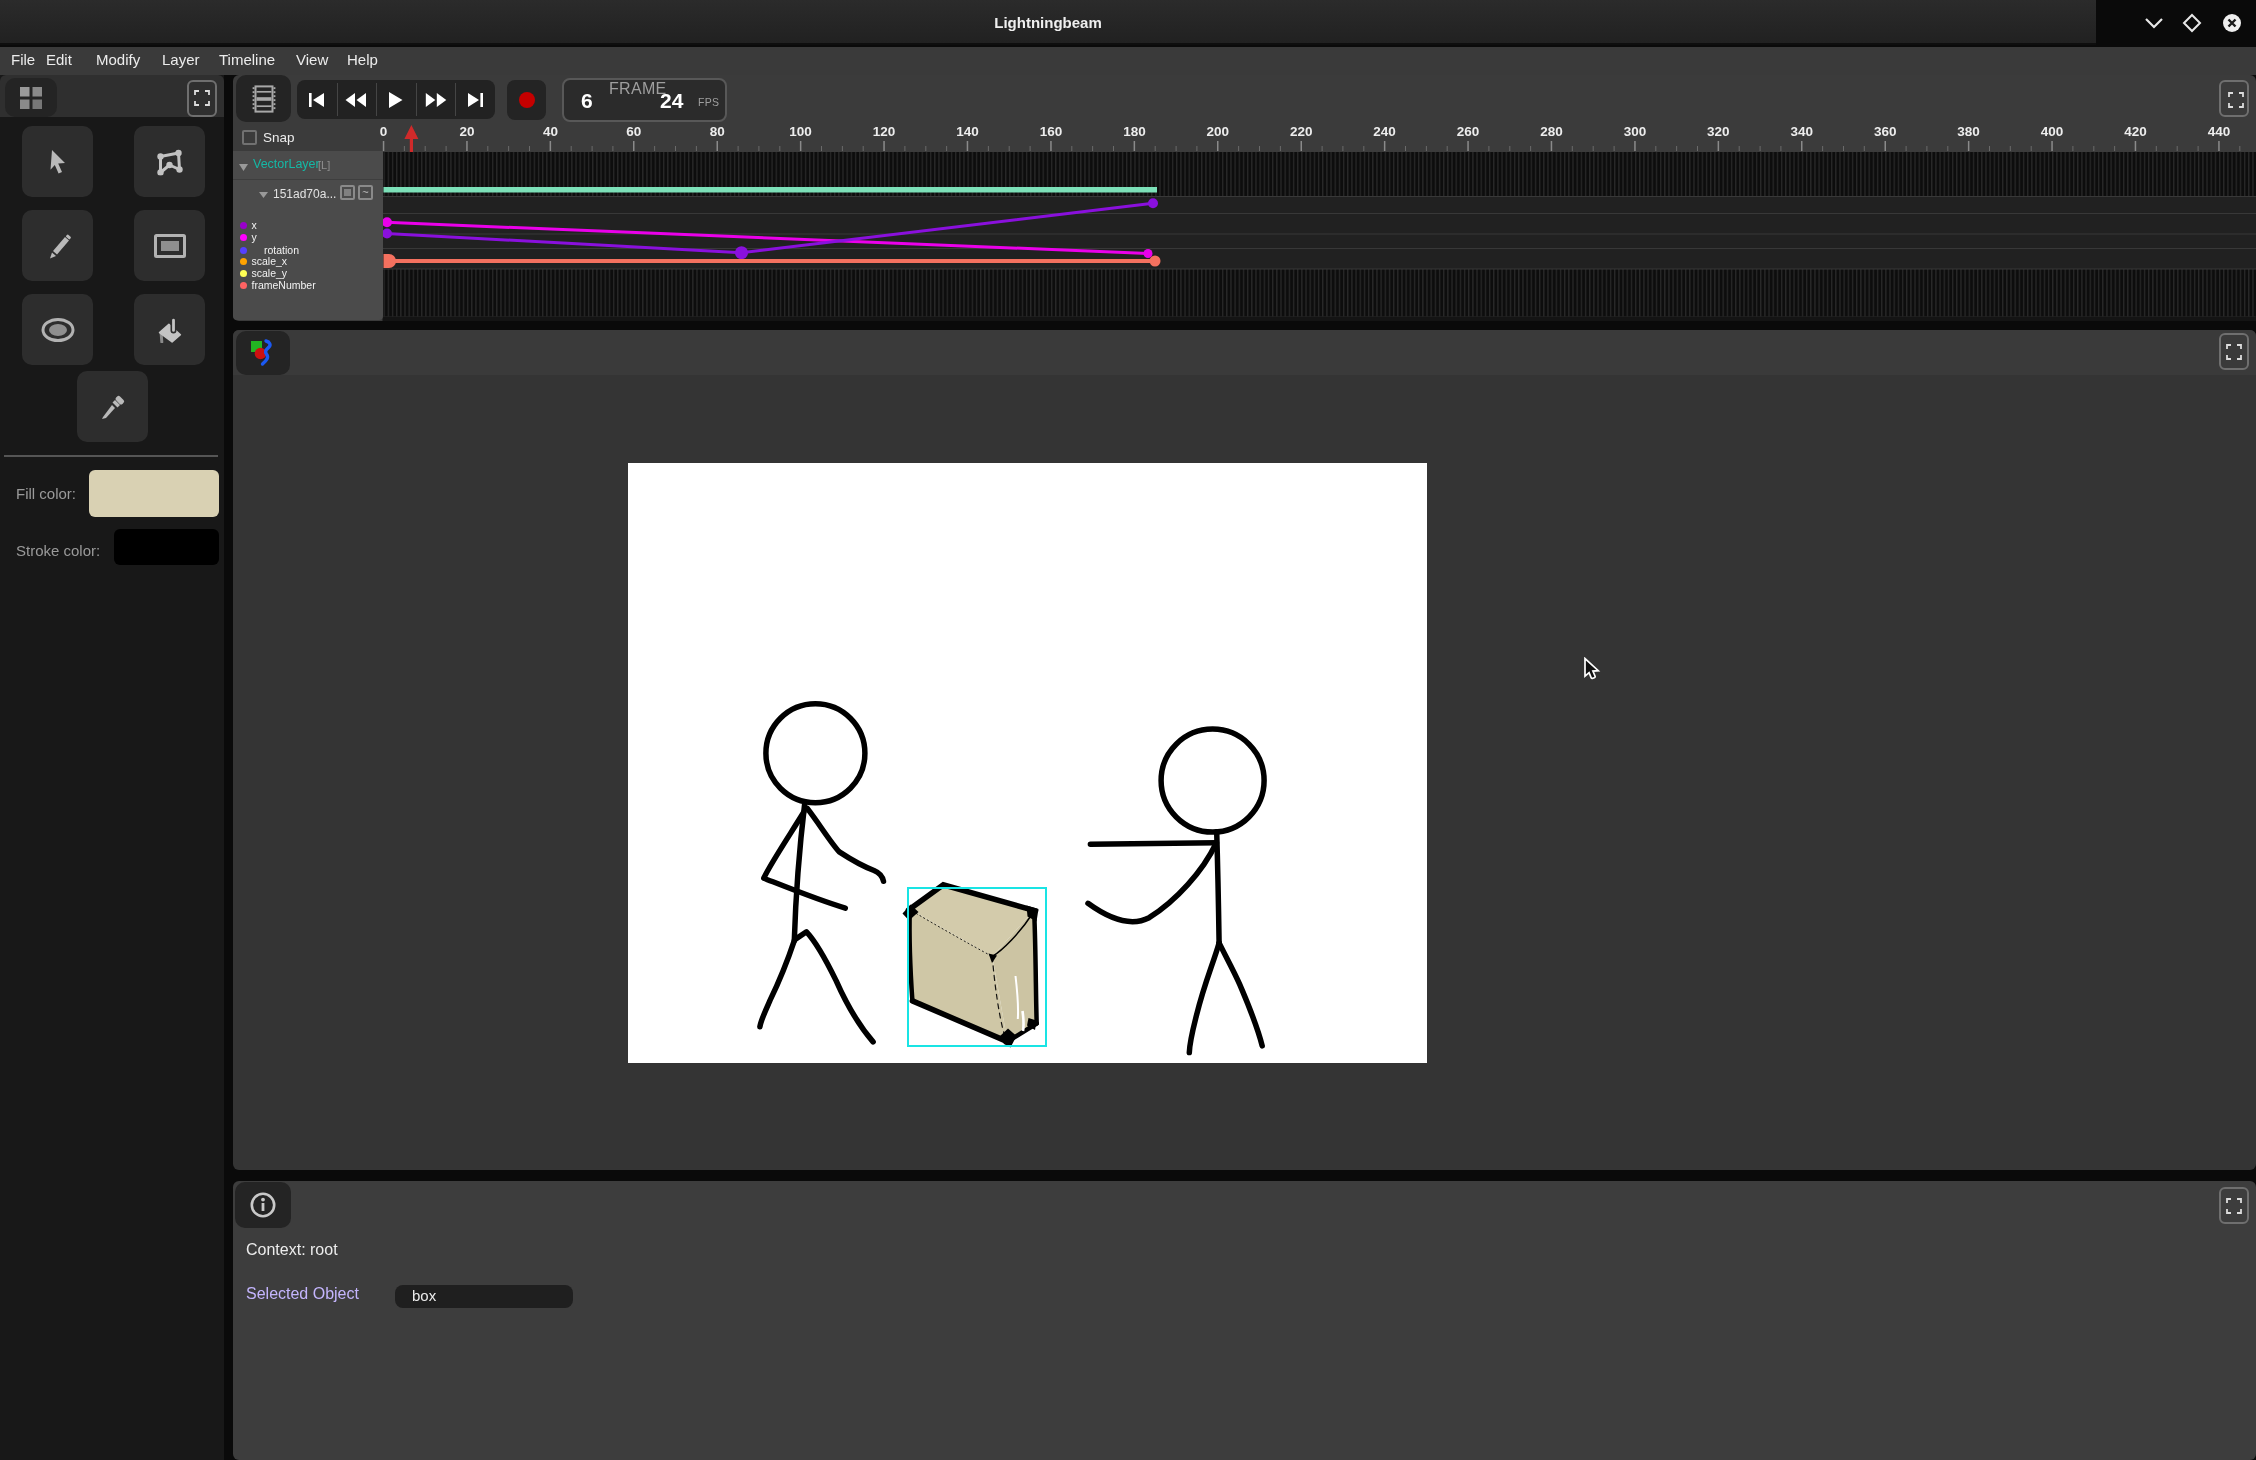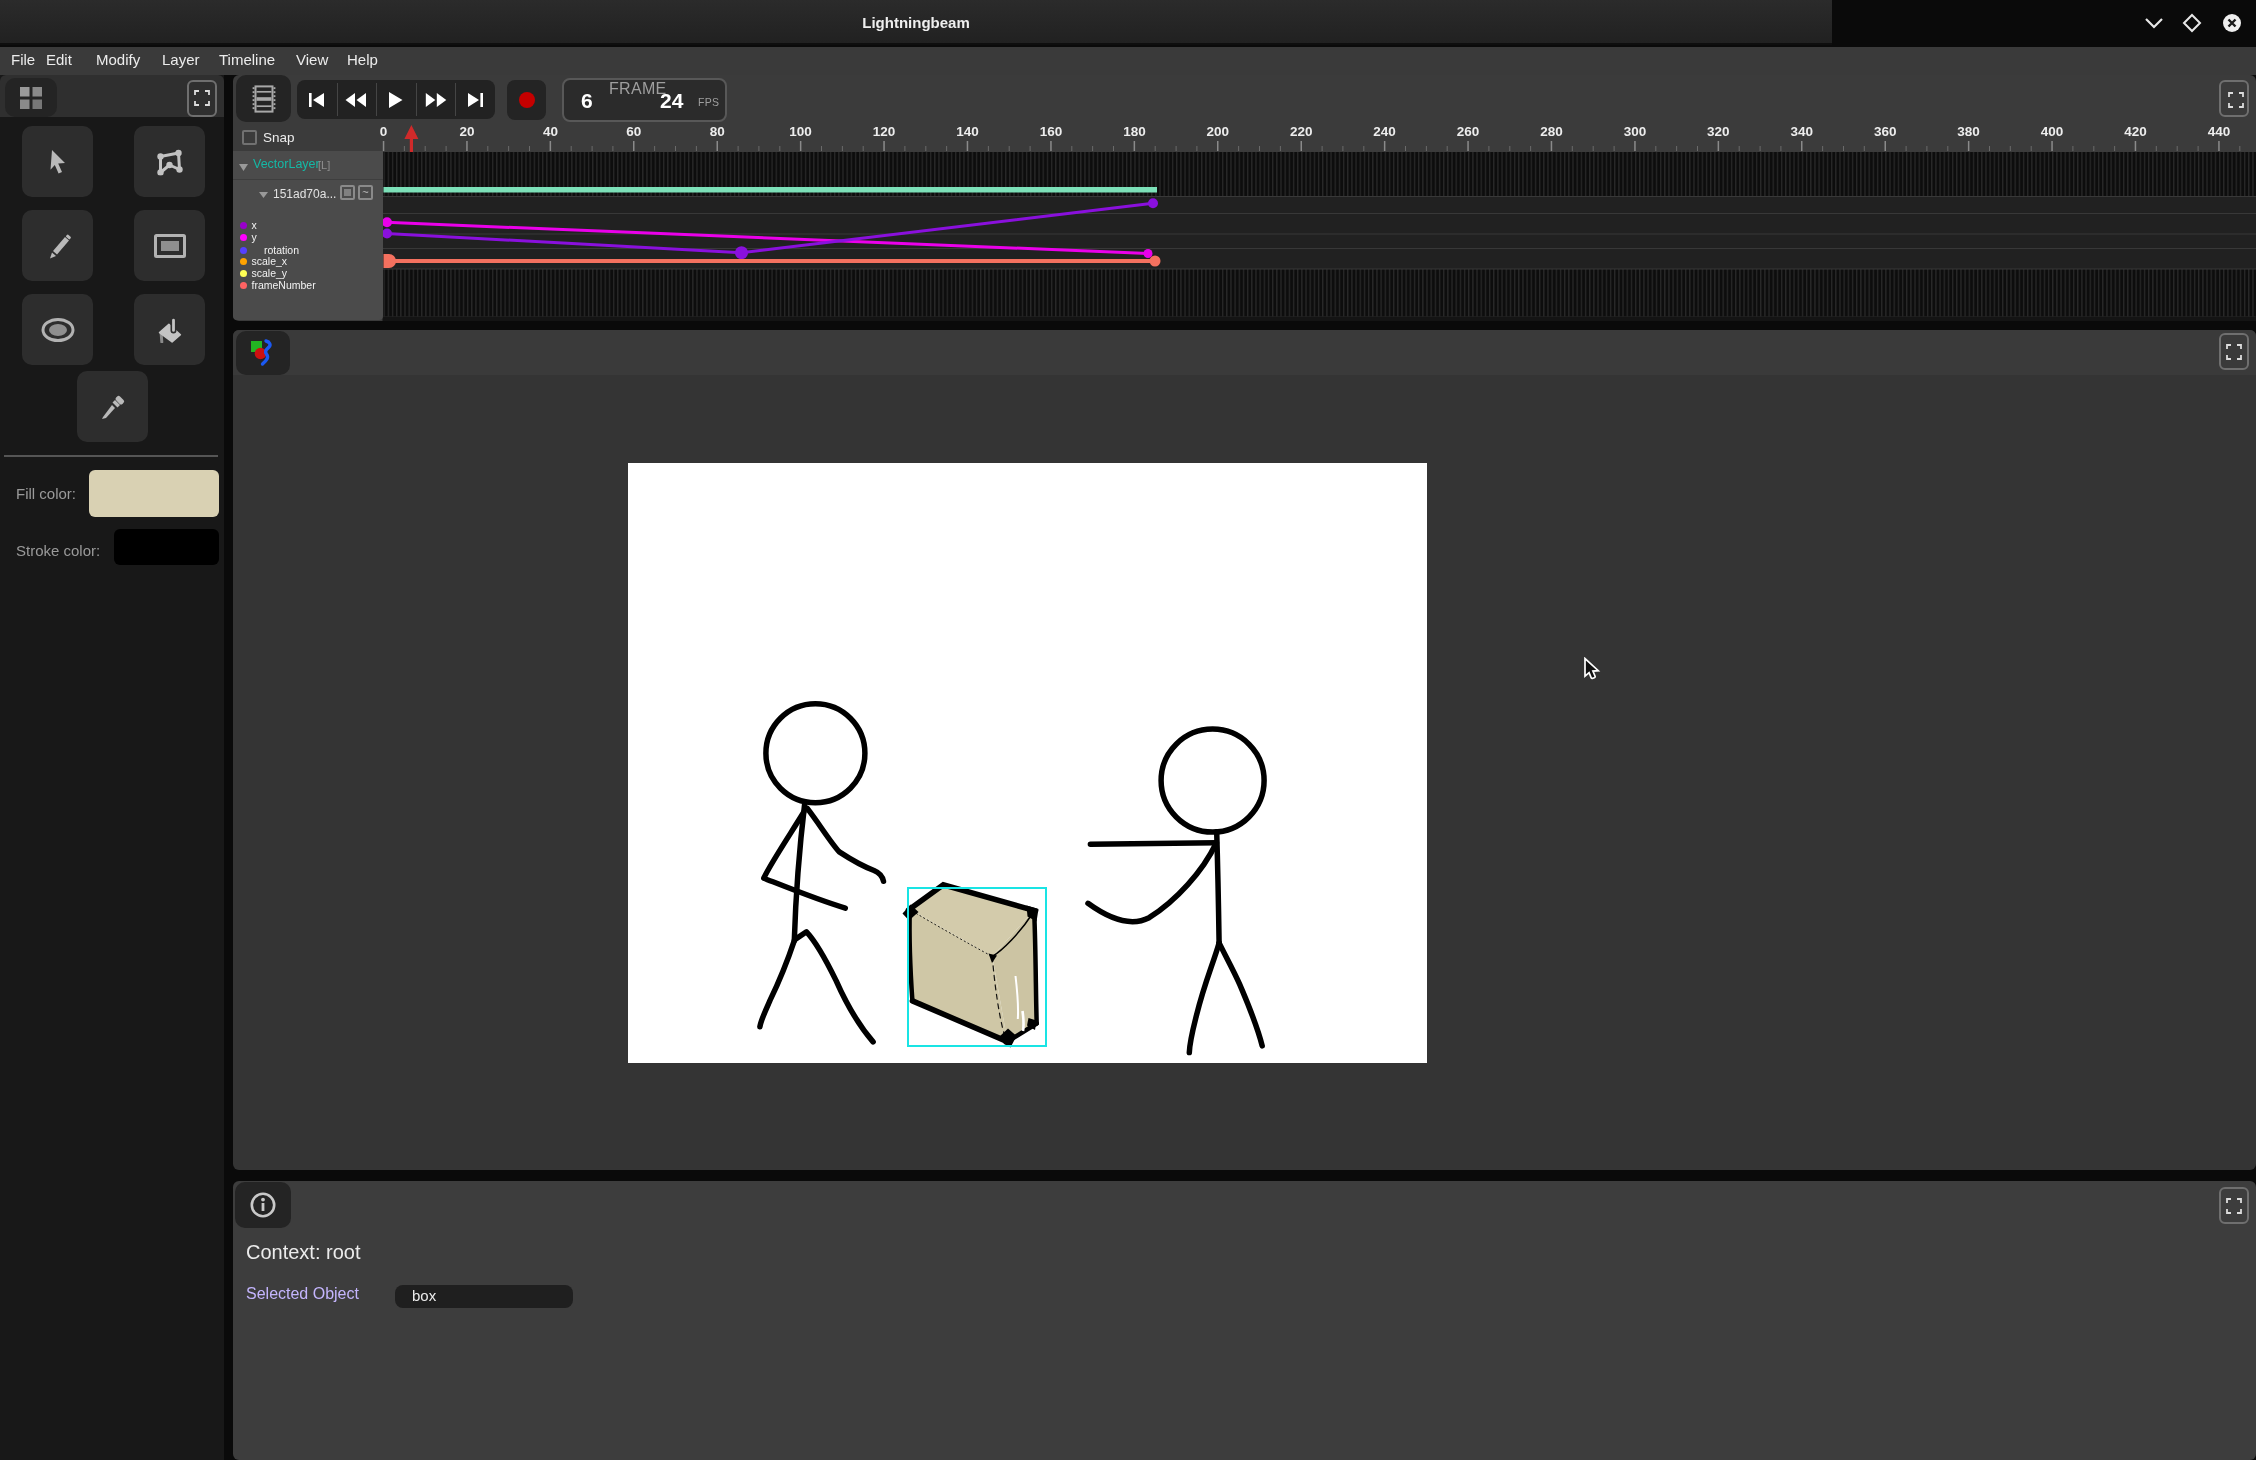--- a/index.html
+++ b/index.html
@@ -1,17 +1,17 @@
 <!DOCTYPE html>
 <html><head><meta charset="utf-8">
 <style>
 *{margin:0;padding:0;box-sizing:border-box}
 html,body{width:2256px;height:1460px;background:#0a0a0a;font-family:"Liberation Sans",sans-serif;overflow:hidden;position:relative}
 .abs{position:absolute}
-.titlebar{left:0;top:0;width:1832px;height:45px;background:linear-gradient(#2b2b2b,#212121);border-bottom:2px solid #0e0e0e}
+.titlebar{left:0;top:0;width:2096px;height:45px;background:linear-gradient(#2b2b2b,#212121);border-bottom:2px solid #0e0e0e}
 .title{width:100%;text-align:center;line-height:45px;color:#efefef;font-size:15px;font-weight:bold}
 .menubar{left:0;top:47px;width:2256px;height:28px;background:#3a3a3a;color:#ececec;font-size:15px}
 .menubar span{position:absolute;top:4px}
 .leftpanel{left:0;top:75px;width:224px;height:1385px;background:#181818}
 .lp-head{left:0;top:75px;width:224px;height:42px;background:#2f2f2f;border-radius:6px 6px 0 0}
 .darkbtn{background:#242424;border-radius:10px}
 .outbtn{border:2px solid #6f6f6f;border-radius:6px;background:transparent}
 .toolbtn{width:71px;height:71px;background:#2d2d2d;border-radius:10px}
 .toolbtn svg{position:absolute;left:50%;top:50%;transform:translate(-50%,-50%)}
 .tlpanel{left:233px;top:75px;width:2023px;height:246px;background:#3b3b3b;border-radius:6px}
@@ -428,17 +428,17 @@
 <circle cx="13" cy="13" r="11.2" fill="none" stroke="#c9c9c9" stroke-width="2.6"></circle>
 <rect x="11.6" y="11" width="2.8" height="8" fill="#c9c9c9"></rect>
       <circle cx="13" cy="7.6" r="1.9" fill="#c9c9c9"></circle>
 </svg>
   </div>
 <div class="abs outbtn" style="left:2219px;top:1187px;width:30px;height:37px">
     <svg class="abs" style="left:5px;top:9px" width="16" height="16" viewBox="0 0 16 16">
       <path d="M1 5 V1 H5 M11 1 H15 V5 M15 11 V15 H11 M5 15 H1 V11" fill="none" stroke="#dcdcdc" stroke-width="1.8"></path>
     </svg>
   </div>
-<span class="abs" style="left:246px;top:1241px;font-size:20px;color:#ececec">Context: root</span>
+<span class="abs" style="left:246px;top:1241px;font-size:16px;color:#ececec">Context: root</span>
 <span class="abs" style="left:246px;top:1285px;font-size:16px;color:#c4b5fd">Selected Object</span>
 <div class="abs" style="left:395px;top:1285px;width:178px;height:23px;background:#1f1f1f;border-radius:8px">
     <span class="abs" style="left:17px;top:2px;font-size:15px;color:#ececec">box</span>
   </div>
 
 </body></html>

